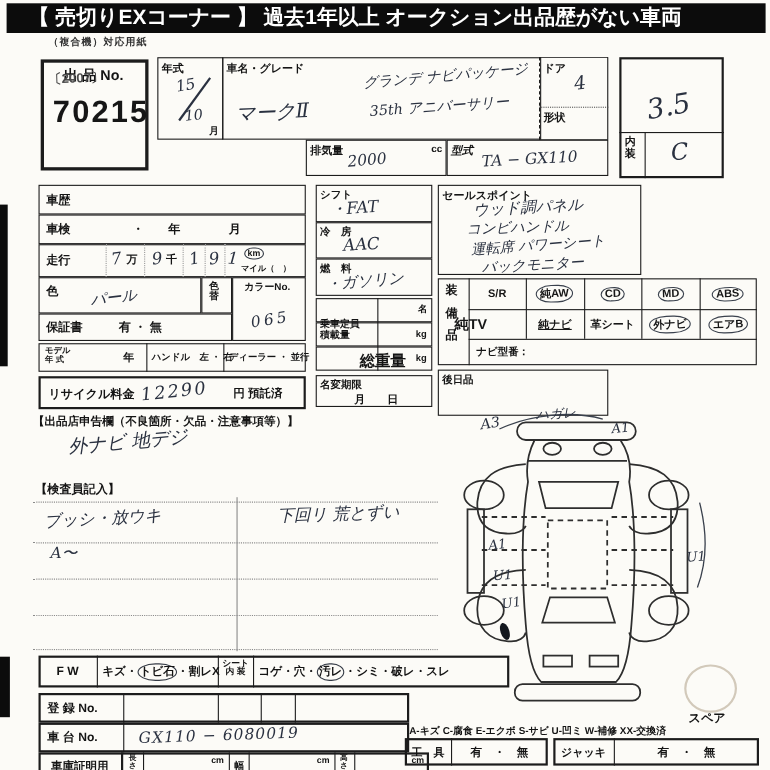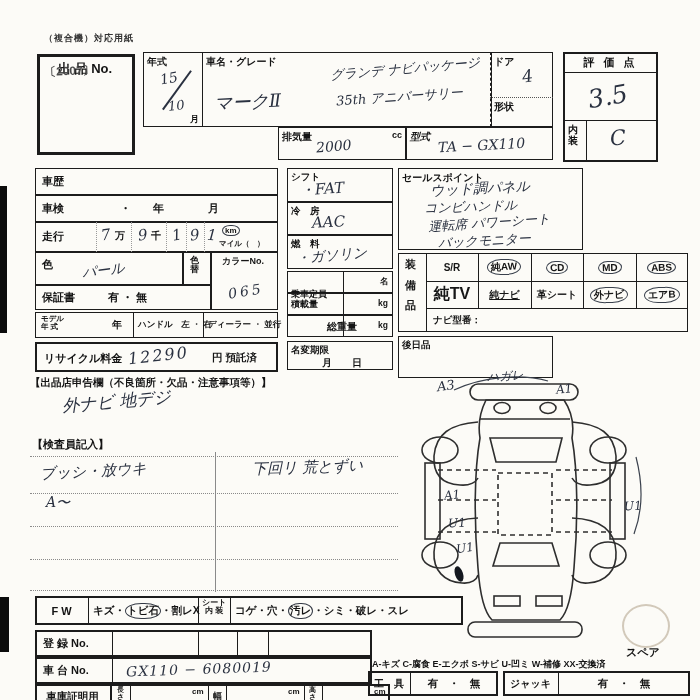--- a/index.html
+++ b/index.html
@@ -17,28 +17,31 @@
   .dotv{position:absolute;width:0;border-left:1px dotted #9a9a9a;}
   .stack{position:absolute;display:flex;flex-direction:column;align-items:center;line-height:1.05;}
   .cell{position:absolute;display:flex;align-items:center;justify-content:center;box-sizing:border-box;}
   .blackbar{position:absolute;background:#0c0c0c;}
 </style>
 </head>
 <body>
 
 <div id="canvas">
 
+  <div class="abs" style="left:6px;top:3px;width:690px;height:27px;background:#0c0c0c;color:#fff;
+              font-size:19px;font-weight:bold;line-height:27px;padding-left:20px;box-sizing:border-box;white-space:nowrap;">【 売切りEXコーナー 】  過去1年以上 オークション出品歴がない車両</div>
   <div class="abs lbl" style="left:44px;top:32px;font-size:9px;letter-spacing:1px;color:#333;">（複合機）対応用紙</div>
 
   <div class="blackbar" style="left:0;top:186px;width:7px;height:147px;"></div>
   <div class="blackbar" style="left:0;top:597px;width:9px;height:55px;"></div>
 
   <div class="box" style="left:37px;top:54px;width:98px;height:101px;border-width:3px;"></div>
   <div class="abs lbl" style="left:58px;top:60px;font-size:13px;">出 品 No.</div>
   <div class="abs" style="left:44px;top:63px;font-size:12px;color:#4a4a4a;transform:rotate(-2deg);font-weight:bold;">〔2007〕</div>
+  <div class="abs" style="left:48px;top:86px;font-size:28px;font-weight:bold;letter-spacing:2px;">70215</div>
 
   <div class="box" style="left:143px;top:52px;width:60px;height:75px;"></div>
   <div class="abs lbl" style="left:147px;top:55px;font-size:10px;">年式</div>
   <div class="hw" style="left:160px;top:70px;font-size:14px;transform:rotate(-10deg);">15</div>
   <div class="abs" style="left:176px;top:66px;width:1.5px;height:48px;background:#2a3140;transform:rotate(36deg);"></div>
   <div class="hw" style="left:168px;top:98px;font-size:13px;transform:rotate(-6deg);">10</div>
   <div class="abs lbl" style="left:190px;top:113px;font-size:9px;">月</div>
 
   <div class="box" style="left:202px;top:52px;width:290px;height:75px;"></div>
   <div class="abs lbl" style="left:206px;top:55px;font-size:10px;">車名・グレード</div>
@@ -54,21 +57,20 @@
 
   <div class="box" style="left:278px;top:127px;width:128px;height:33px;"></div>
   <div class="abs lbl" style="left:282px;top:130px;font-size:10px;">排気量</div>
   <div class="abs lbl" style="left:392px;top:130px;font-size:9px;">cc</div>
   <div class="hw" style="left:316px;top:138px;font-size:14px;transform:rotate(-5deg);">2000</div>
   <div class="box" style="left:406px;top:127px;width:147px;height:33px;"></div>
   <div class="abs lbl" style="left:410px;top:130px;font-size:10px;font-style:italic;">型式</div>
   <div class="hw" style="left:438px;top:137px;font-size:14px;transform:rotate(-3deg);">TA − GX110</div>
 
   <div class="box" style="left:563px;top:52px;width:95px;height:110px;border-width:2.5px;"></div>
-  <div class="abs lbl cell" style="left:563px;top:52px;width:95px;height:21px;border-bottom:1.6px solid #1c1c1c;font-size:11px;letter-spacing:3px;">評 価 点</div>
   <div class="hw" style="left:588px;top:82px;font-size:25px;transform:rotate(-10deg);">3.5</div>
   <div class="hline" style="left:563px;top:120px;width:95px;"></div>
   <div class="vline" style="left:586px;top:120px;height:42px;"></div>
   <div class="stack lbl" style="left:568px;top:125px;font-size:10px;">
     <span>内</span>
       <span>装</span>
   </div>
   <div class="hw" style="left:610px;top:126px;font-size:21px;transform:rotate(-6deg);">C</div>
 
   <div class="box" style="left:35px;top:168px;width:243px;height:27px;"></div>
@@ -141,21 +143,21 @@
   <div class="abs lbl" style="left:291px;top:238px;font-size:9.5px;">燃　料</div>
   <div class="hw" style="left:296px;top:247px;font-size:14px;transform:rotate(-5deg);">・ガソリン</div>
 
   <div class="box" style="left:287px;top:271px;width:106px;height:22px;"></div>
   <div class="abs lbl" style="left:291px;top:288px;font-size:9px;">乗車定員</div>
   <div class="abs lbl" style="left:380px;top:276px;font-size:8.5px;">名</div>
   <div class="box" style="left:287px;top:293px;width:106px;height:22px;"></div>
   <div class="abs lbl" style="left:291px;top:298px;font-size:9px;">積載量</div>
   <div class="abs lbl" style="left:378px;top:298px;font-size:8.5px;">kg</div>
   <div class="box" style="left:287px;top:315px;width:106px;height:22px;"></div>
-  <div class="abs lbl" style="left:291px;top:320px;font-size:10px;padding-left:36px;">総重量</div>
+  <div class="abs lbl" style="left:291px;top:320px;font-size:14px;padding-left:36px;">総重量</div>
   <div class="abs lbl" style="left:378px;top:320px;font-size:8.5px;">kg</div>
   <div class="vline" style="left:343px;top:271px;height:66px;"></div>
 
   <div class="box" style="left:287px;top:341px;width:106px;height:29px;"></div>
   <div class="abs lbl" style="left:291px;top:344px;font-size:9.5px;">名変期限</div>
   <div class="abs lbl" style="left:322px;top:356px;font-size:10px;">月　　日</div>
 
   <div class="box" style="left:398px;top:168px;width:185px;height:82px;"></div>
   <div class="abs lbl" style="left:402px;top:171px;font-size:10px;">セールスポイント</div>
   <div class="hw" style="left:430px;top:180px;font-size:14px;transform:rotate(-3deg);">ウッド調パネル</div>
@@ -184,21 +186,21 @@
     </div>
   <div class="cell" style="left:531px;top:253px;width:52px;height:28px;font-size:10px;font-weight:bold;">
       <span class="ecirc">CD</span>
     </div>
   <div class="cell" style="left:583px;top:253px;width:53px;height:28px;font-size:10px;font-weight:bold;">
       <span class="ecirc">MD</span>
     </div>
   <div class="cell" style="left:636px;top:253px;width:52px;height:28px;font-size:10px;font-weight:bold;">
       <span class="ecirc">ABS</span>
     </div>
-  <div class="cell" style="left:426px;top:281px;width:52px;height:27px;font-size:16px;font-weight:bold;justify-content:center;">
+  <div class="cell" style="left:402px;top:281px;width:52px;height:27px;font-size:13px;font-weight:bold;justify-content:center;">
       <span>純TV</span>
     </div>
   <div class="cell" style="left:478px;top:281px;width:53px;height:27px;font-size:10px;font-weight:bold;text-decoration:underline;">
       <span>純ナビ</span>
     </div>
   <div class="cell" style="left:531px;top:281px;width:52px;height:27px;font-size:10px;font-weight:bold;">
       <span>革シート</span>
     </div>
   <div class="cell" style="left:583px;top:281px;width:53px;height:27px;font-size:10px;font-weight:bold;">
       <span class="ecirc">外ナビ</span>

